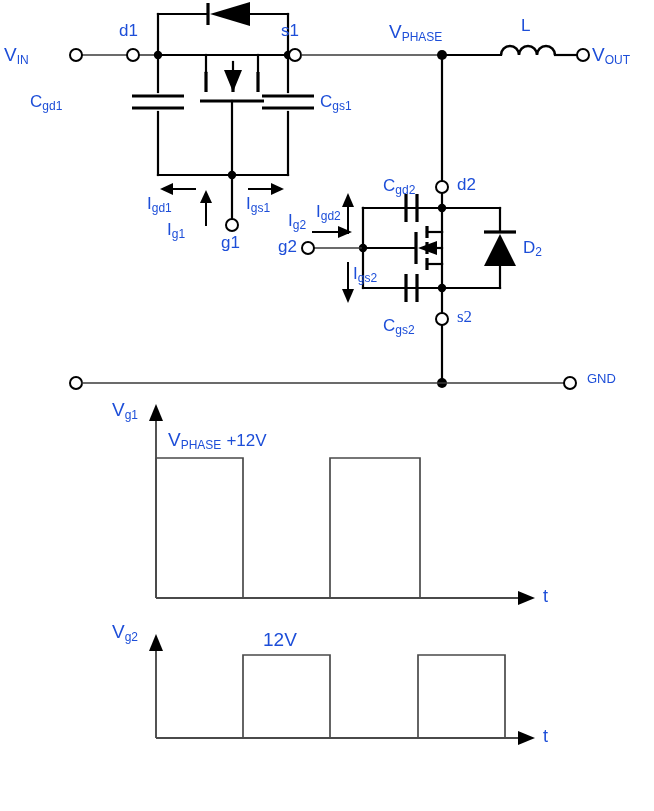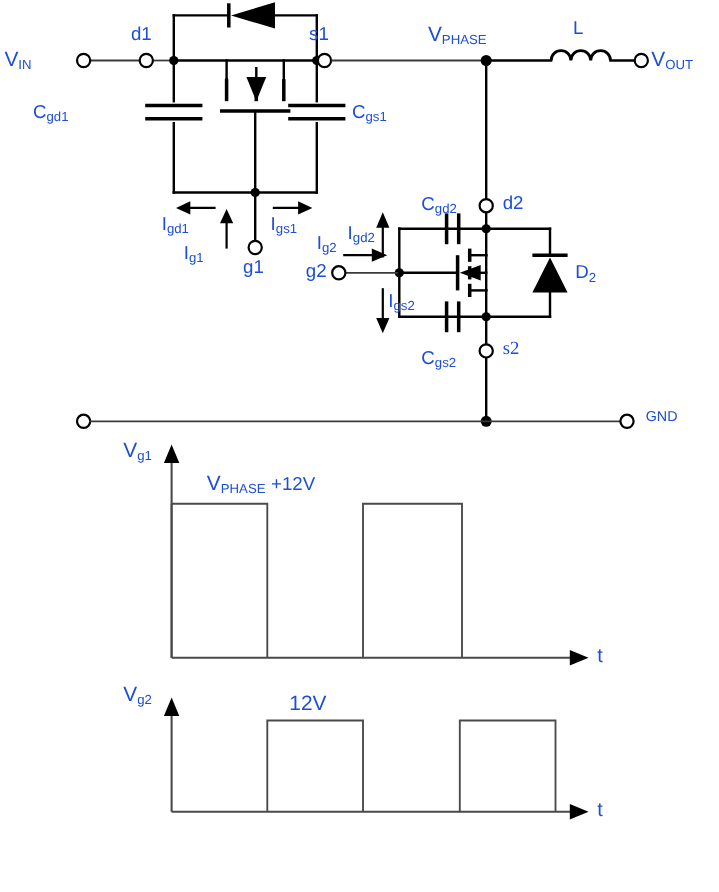--- a/index.html
+++ b/index.html
@@ -387,21 +387,21 @@
   </div>
 
   <div class="lbl" style="left:313px; top:265px;margin-left:40px;">
     <span>I</span><span class="sub">gs2</span>
   </div>
 
   <div class="lbl" style="left:112px; top:400px; font-size:19px;">
     <span>V</span><span class="sub">g1</span>
   </div>
 
-  <div class="lbl" style="left:168px; top:430px; font-size:19px;margin-left:20px;">
+  <div class="lbl" style="left:168px; top:430px; font-size:19px;">
     <span>V</span><span class="sub">PHASE</span><span class="sup" style="margin-left:5px;">+12V</span>
   </div>
 
   <div class="lbl" style="left:543px; top:587px; font-size:18px;">t</div>
 
   <div class="lbl" style="left:112px; top:622px; font-size:19px;">
     <span>V</span><span class="sub">g2</span>
   </div>
 
   <div class="lbl" style="left:263px; top:630px; font-size:19px;">12V</div>

